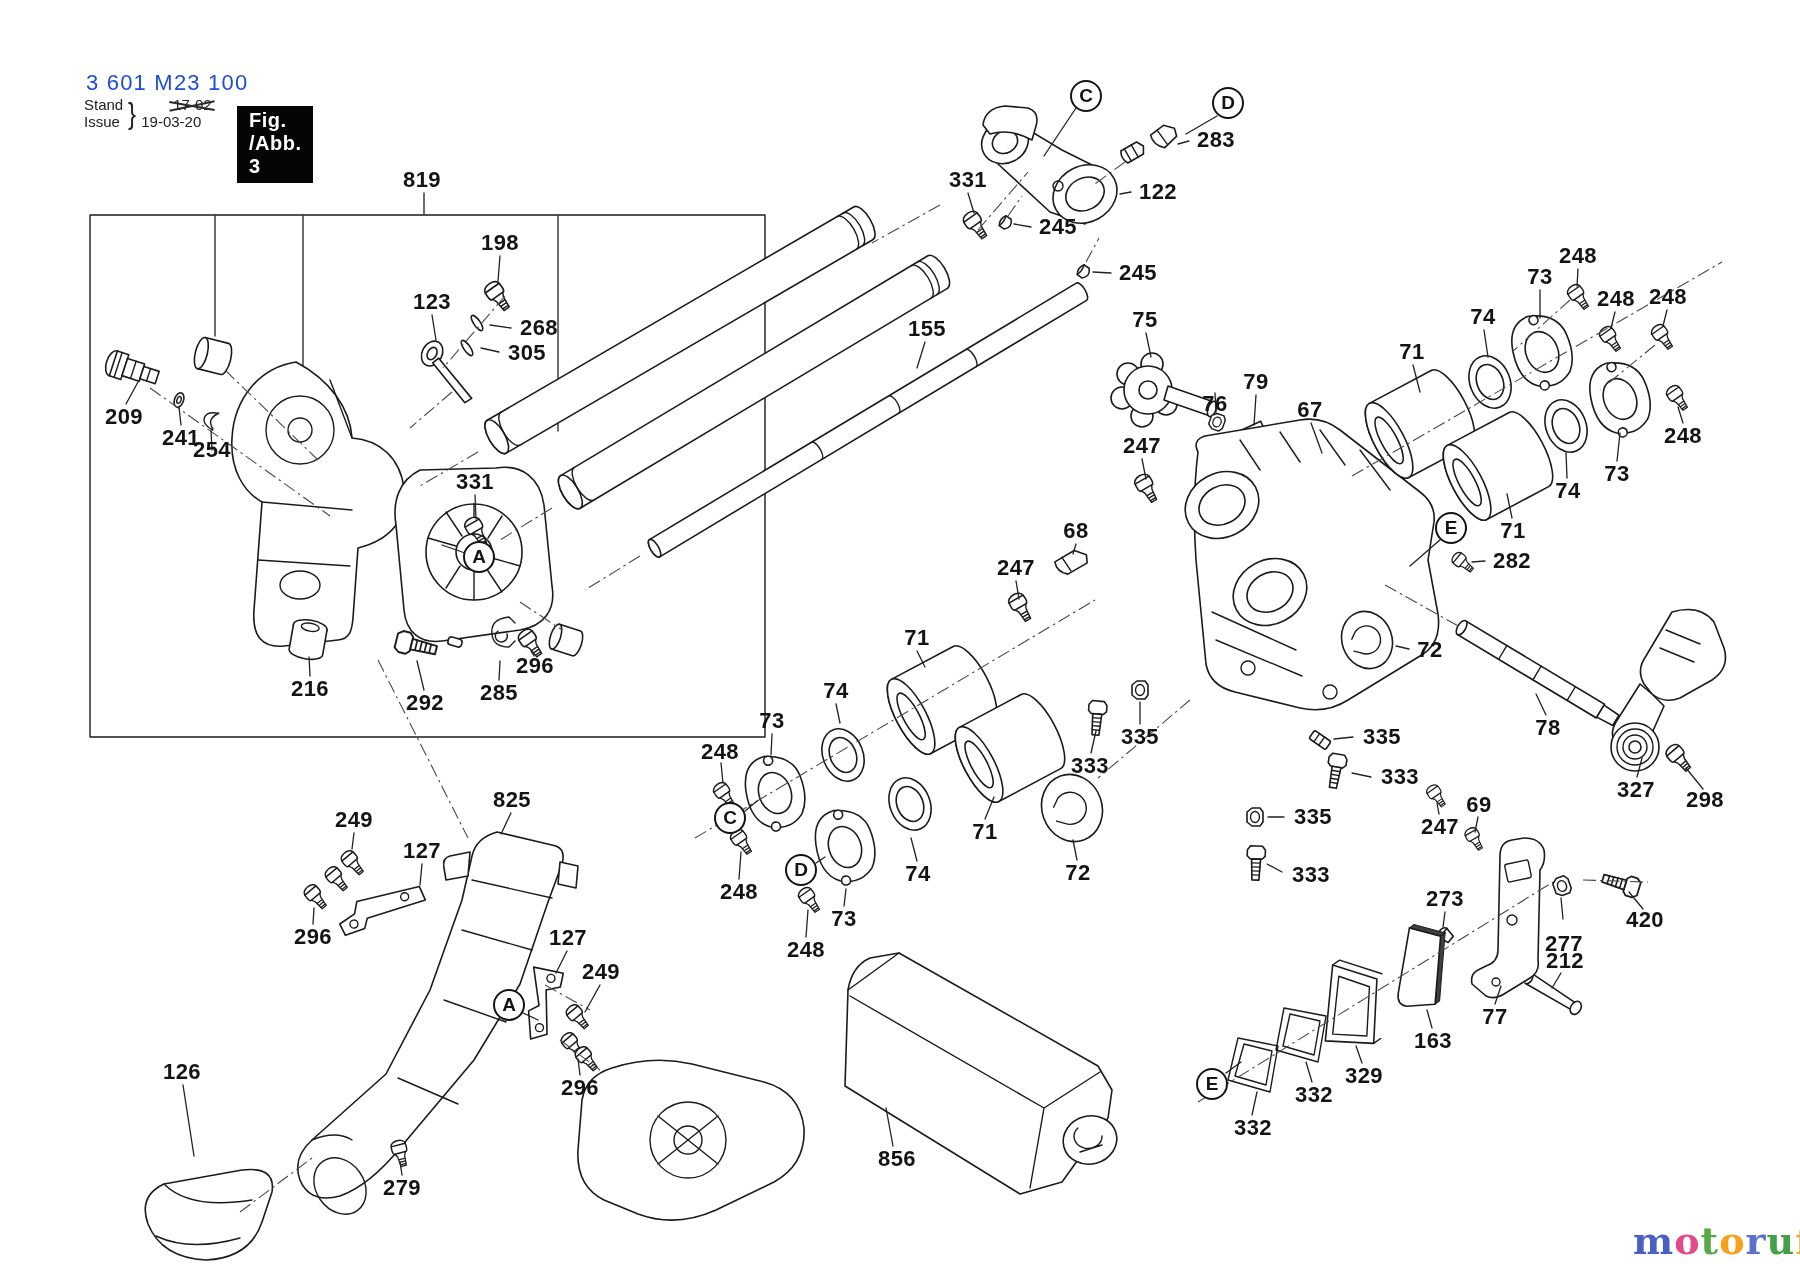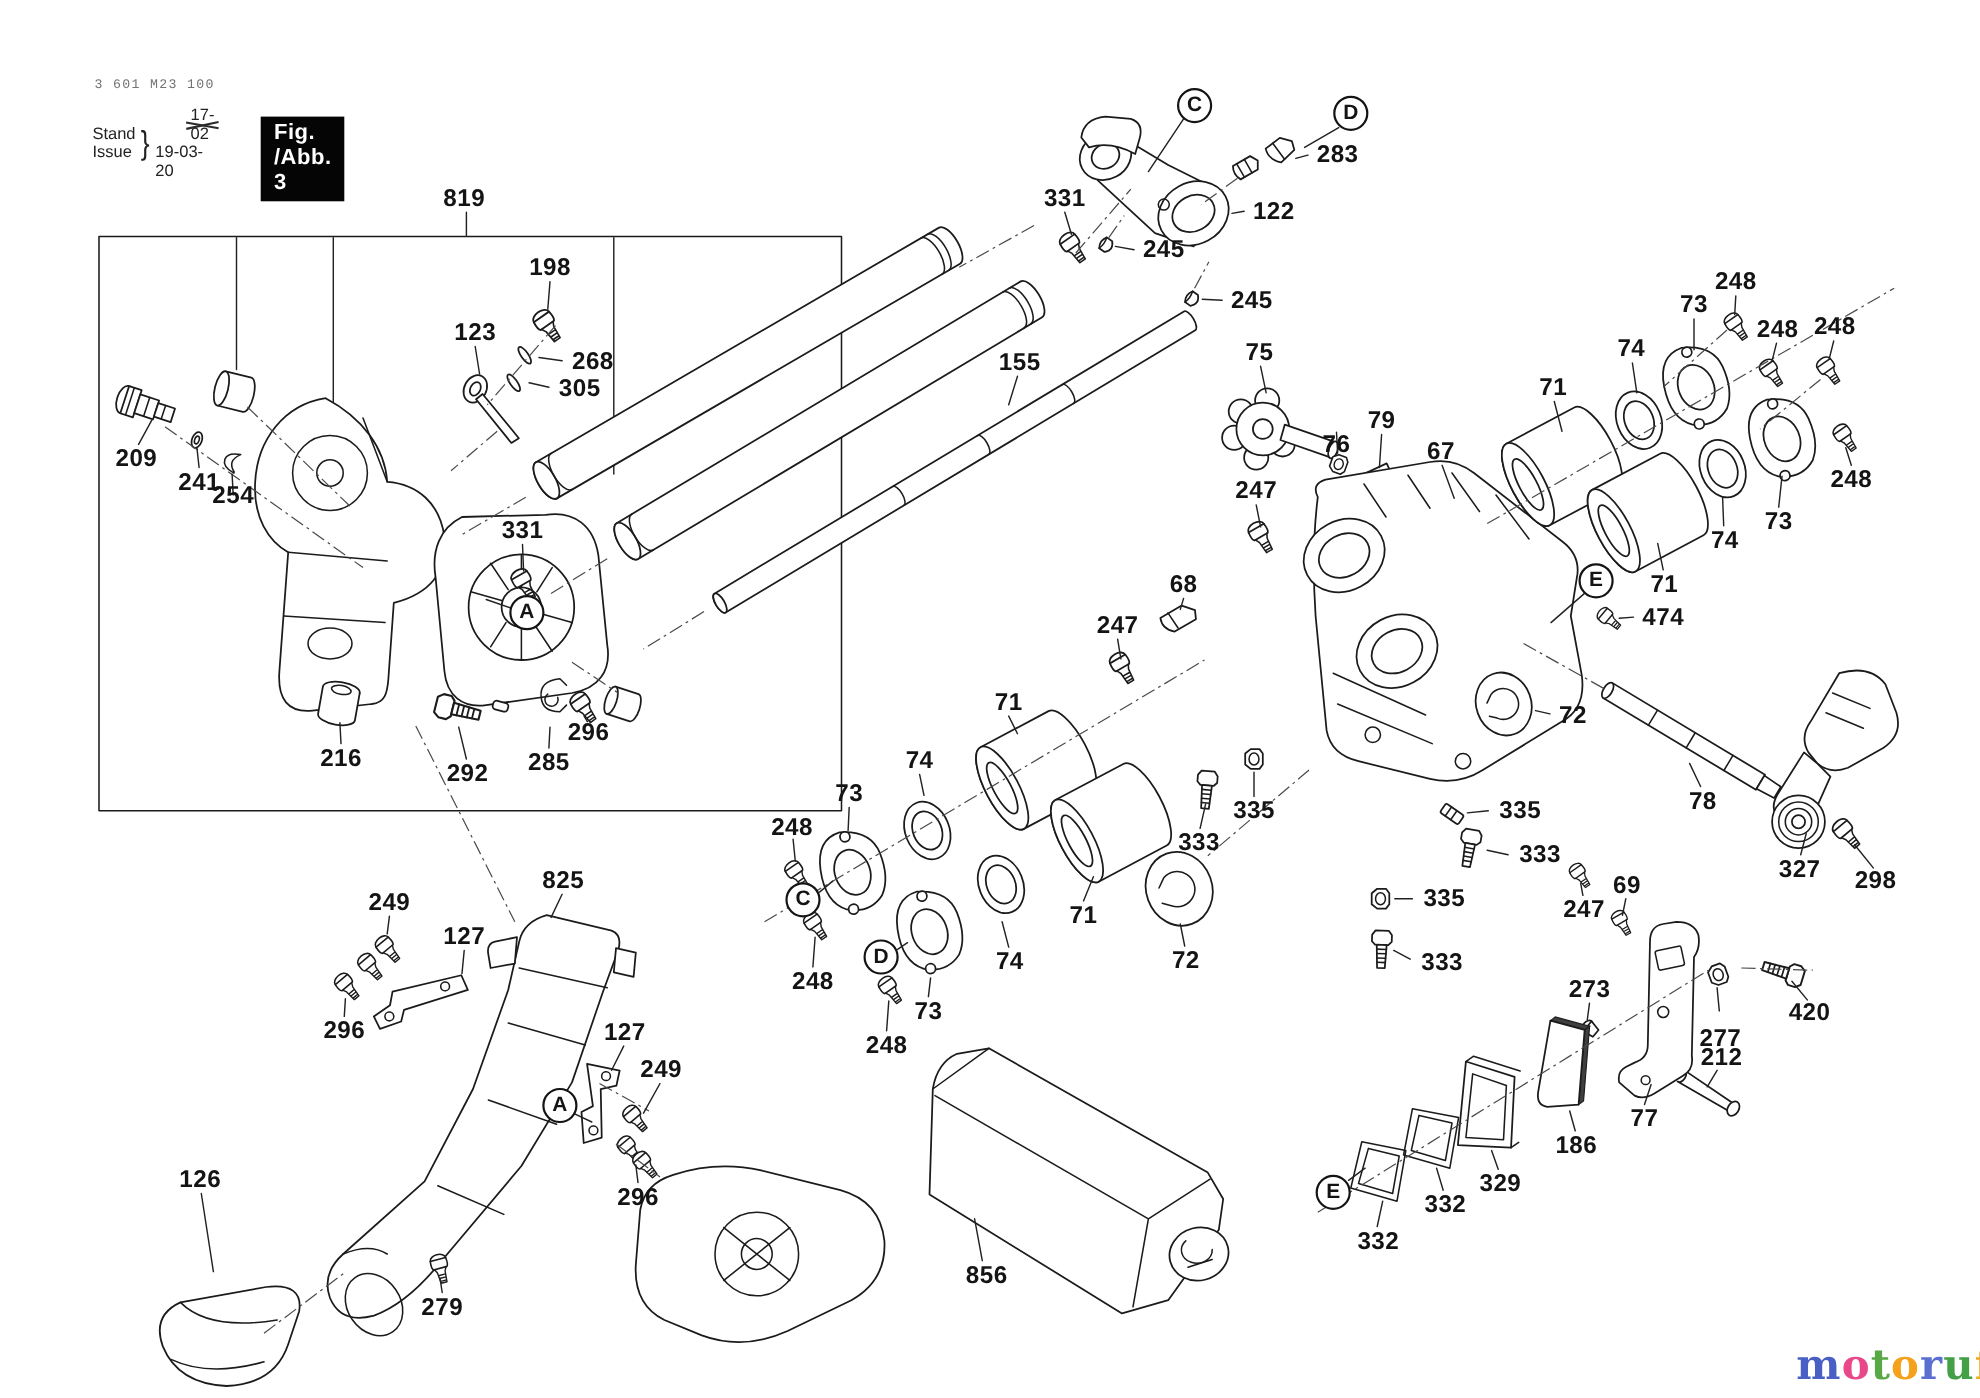--- a/index.html
+++ b/index.html
@@ -14,21 +14,21 @@
   .dk{fill:#3f3f3f;stroke:#1b1b1b;stroke-width:1;}
   
   .label-layer{position:absolute;inset:0;pointer-events:none;}
   .plabel{position:absolute;transform:translate(-50%,-50%);font-size:22px;font-weight:700;
           letter-spacing:.4px;white-space:nowrap;color:#141414;}
   .callout{position:absolute;transform:translate(-50%,-50%);width:28px;height:28px;
            border:2.4px solid #141414;border-radius:50%;background:#fff;
            font-size:19px;font-weight:700;text-align:center;line-height:27px;color:#141414;}
   
   .hdr{position:absolute;left:86px;top:70px;}
-  .partno{font-size:12px;letter-spacing:1.2px;color:#737373;font-family:Liberation Mono, monospace;}
+  .partno{font-size:22px;letter-spacing:1.2px;color:#1d4ed8;}
   .issue-block{position:absolute;left:-2px;top:26px;display:flex;align-items:center;gap:3px;
                font-size:15px;line-height:17px;color:#222;}
   .brace-col{font-size:30px;font-weight:400;transform:scaleX(.8);margin:0 1px;}
   .struck{position:relative;display:inline-block;margin-left:32px;}
   .struck::before,.struck::after{content:"";position:absolute;left:-4px;right:-4px;top:50%;
                height:1.6px;background:#2a2a2a;}
   .struck::before{transform:rotate(10deg);}
   .struck::after{transform:rotate(-12deg);}
   .figbadge{position:absolute;left:151px;top:36px;background:#050505;color:#fff;
             font-size:20px;font-weight:700;padding:3px 12px 5px 12px;letter-spacing:.5px;}
@@ -415,21 +415,21 @@
       <div class="plabel" style="left: 1412px; top: 352px;">71</div>
       <div class="plabel" style="left: 1483px; top: 317px;">74</div>
       <div class="plabel" style="left: 1540px; top: 277px;">73</div>
       <div class="plabel" style="left: 1578px; top: 256px;">248</div>
       <div class="plabel" style="left: 1616px; top: 299px;">248</div>
       <div class="plabel" style="left: 1668px; top: 297px;">248</div>
       <div class="plabel" style="left: 1617px; top: 474px;">73</div>
       <div class="plabel" style="left: 1568px; top: 491px;">74</div>
       <div class="plabel" style="left: 1513px; top: 531px;">71</div>
       <div class="plabel" style="left: 1683px; top: 436px;">248</div>
-      <div class="plabel" style="left: 1512px; top: 561px;">474</div>
+      <div class="plabel" style="left: 1512px; top: 561px;">282</div>
       <div class="plabel" style="left: 1430px; top: 650px;">72</div>
       <div class="plabel" style="left: 1548px; top: 728px;">78</div>
       <div class="plabel" style="left: 1636px; top: 790px;">327</div>
       <div class="plabel" style="left: 1705px; top: 800px;">298</div>
       <div class="plabel" style="left: 917px; top: 638px;">71</div>
       <div class="plabel" style="left: 836px; top: 691px;">74</div>
       <div class="plabel" style="left: 772px; top: 721px;">73</div>
       <div class="plabel" style="left: 720px; top: 752px;">248</div>
       <div class="plabel" style="left: 739px; top: 892px;">248</div>
       <div class="plabel" style="left: 844px; top: 919px;">73</div>
@@ -443,21 +443,21 @@
       <div class="plabel" style="left: 1400px; top: 777px;">333</div>
       <div class="plabel" style="left: 1313px; top: 817px;">335</div>
       <div class="plabel" style="left: 1311px; top: 875px;">333</div>
       <div class="plabel" style="left: 1440px; top: 827px;">247</div>
       <div class="plabel" style="left: 1479px; top: 805px;">69</div>
       <div class="plabel" style="left: 1445px; top: 899px;">273</div>
       <div class="plabel" style="left: 1564px; top: 944px;">277</div>
       <div class="plabel" style="left: 1645px; top: 920px;">420</div>
       <div class="plabel" style="left: 1565px; top: 961px;">212</div>
       <div class="plabel" style="left: 1495px; top: 1017px;">77</div>
-      <div class="plabel" style="left: 1433px; top: 1041px;">186</div>
+      <div class="plabel" style="left: 1433px; top: 1041px;">163</div>
       <div class="plabel" style="left: 1364px; top: 1076px;">329</div>
       <div class="plabel" style="left: 1314px; top: 1095px;">332</div>
       <div class="plabel" style="left: 1253px; top: 1128px;">332</div>
       <div class="plabel" style="left: 512px; top: 800px;">825</div>
       <div class="plabel" style="left: 354px; top: 820px;">249</div>
       <div class="plabel" style="left: 422px; top: 851px;">127</div>
       <div class="plabel" style="left: 313px; top: 937px;">296</div>
       <div class="plabel" style="left: 568px; top: 938px;">127</div>
       <div class="plabel" style="left: 601px; top: 972px;">249</div>
       <div class="plabel" style="left: 580px; top: 1088px;">296</div>

